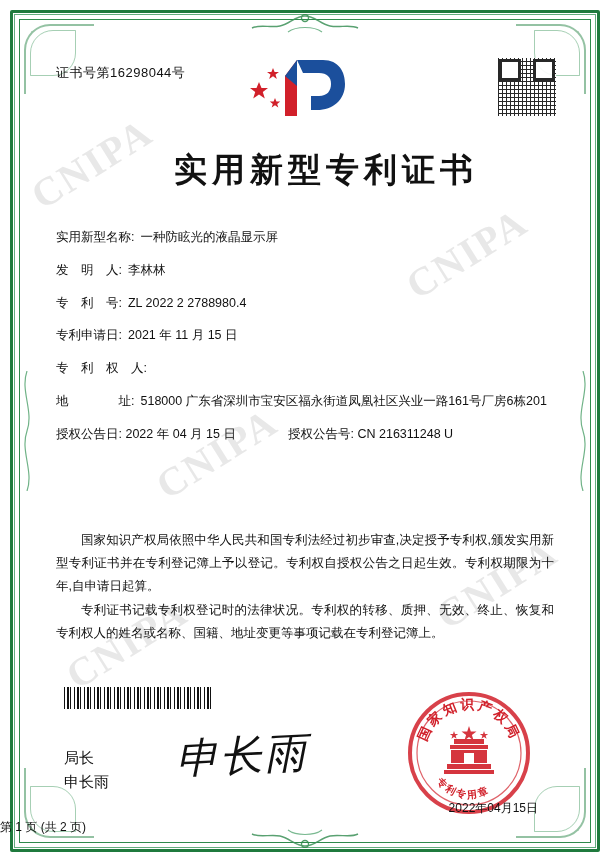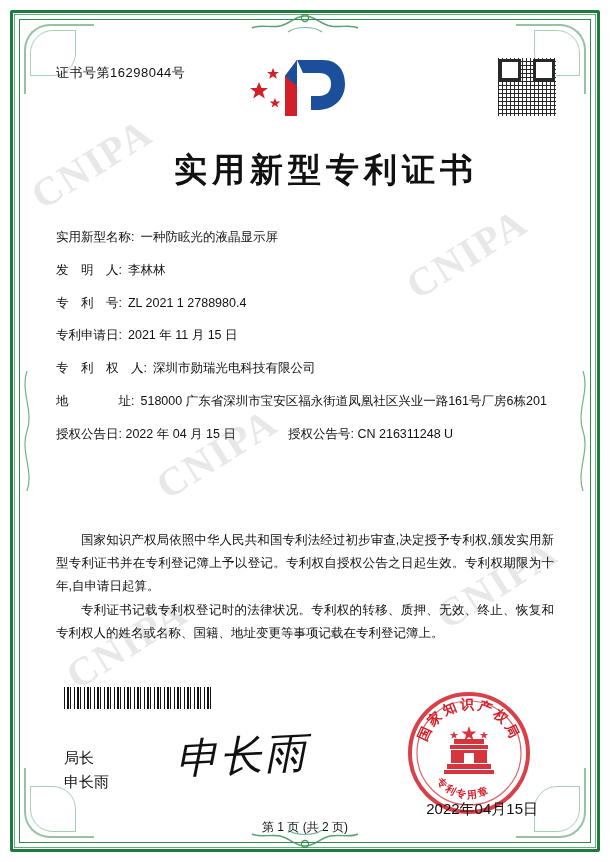--- a/index.html
+++ b/index.html
@@ -246,29 +246,29 @@
   
   .seal {
     position: absolute;
     right: 78px; top: 690px;
     width: 126px; height: 126px;
   }
   .seal-date {
     position: absolute;
     right: 72px;
     top: 800px;
-    font-size: 15px;
+    font-size: 12px;
     color: #111;
   }
 
   .footer {
     position: absolute;
     left: 0; right: 0;
     bottom: 26px;
-    text-align: center;
+    text-align: left;
     font-size: 12px;
     color: #111;
     margin-top: 20px;
   }
 </style>
 </head>
 <body>
 
 <div id="page">
 
@@ -333,29 +333,28 @@
     <div class="row">
       <span class="lbl">实用新型名称:</span>
       <span class="val">一种防眩光的液晶显示屏</span>
     </div>
     <div class="row">
       <span class="lbl">发　明　人:</span>
       <span class="val">李林林</span>
     </div>
     <div class="row">
       <span class="lbl">专　利　号:</span>
-      <span class="val">ZL 2021 1 2788980.4</span>
+      <span class="val">ZL 2022 2 2788980.4</span>
     </div>
     <div class="row">
       <span class="lbl">专利申请日:</span>
       <span class="val">2021 年 11 月 15 日</span>
     </div>
     <div class="row">
       <span class="lbl">专　利　权　人:</span>
-      <span class="val">深圳市勋瑞光电科技有限公司</span>
     </div>
     <div class="row">
       <span class="lbl">地　　　　址:</span>
       <span class="val">518000 广东省深圳市宝安区福永街道凤凰社区兴业一路161号厂房6栋201</span>
     </div>
     <div class="row pubrow">
       <span class="left">
         <span>授权公告日:</span>
         <span>2022 年 04 月 15 日</span>
       </span>

